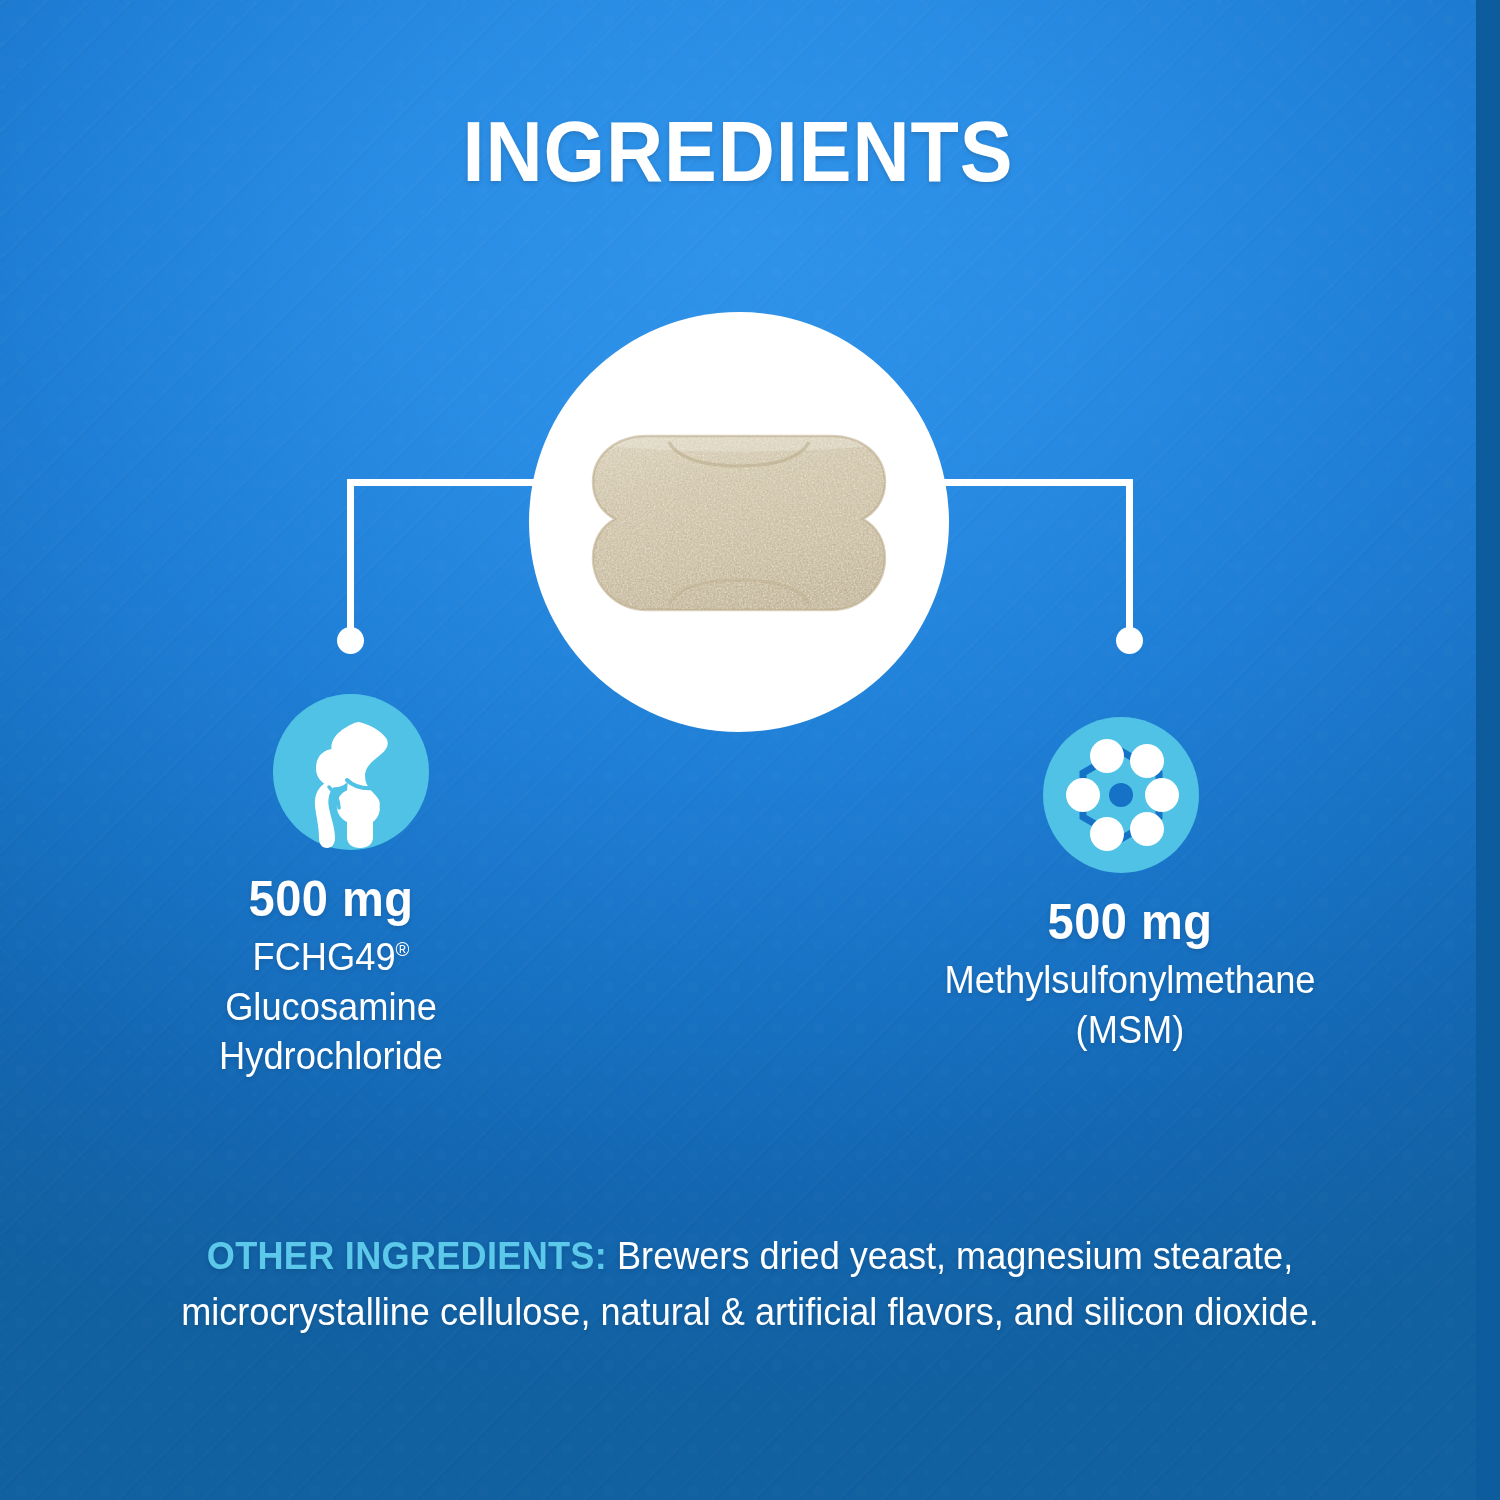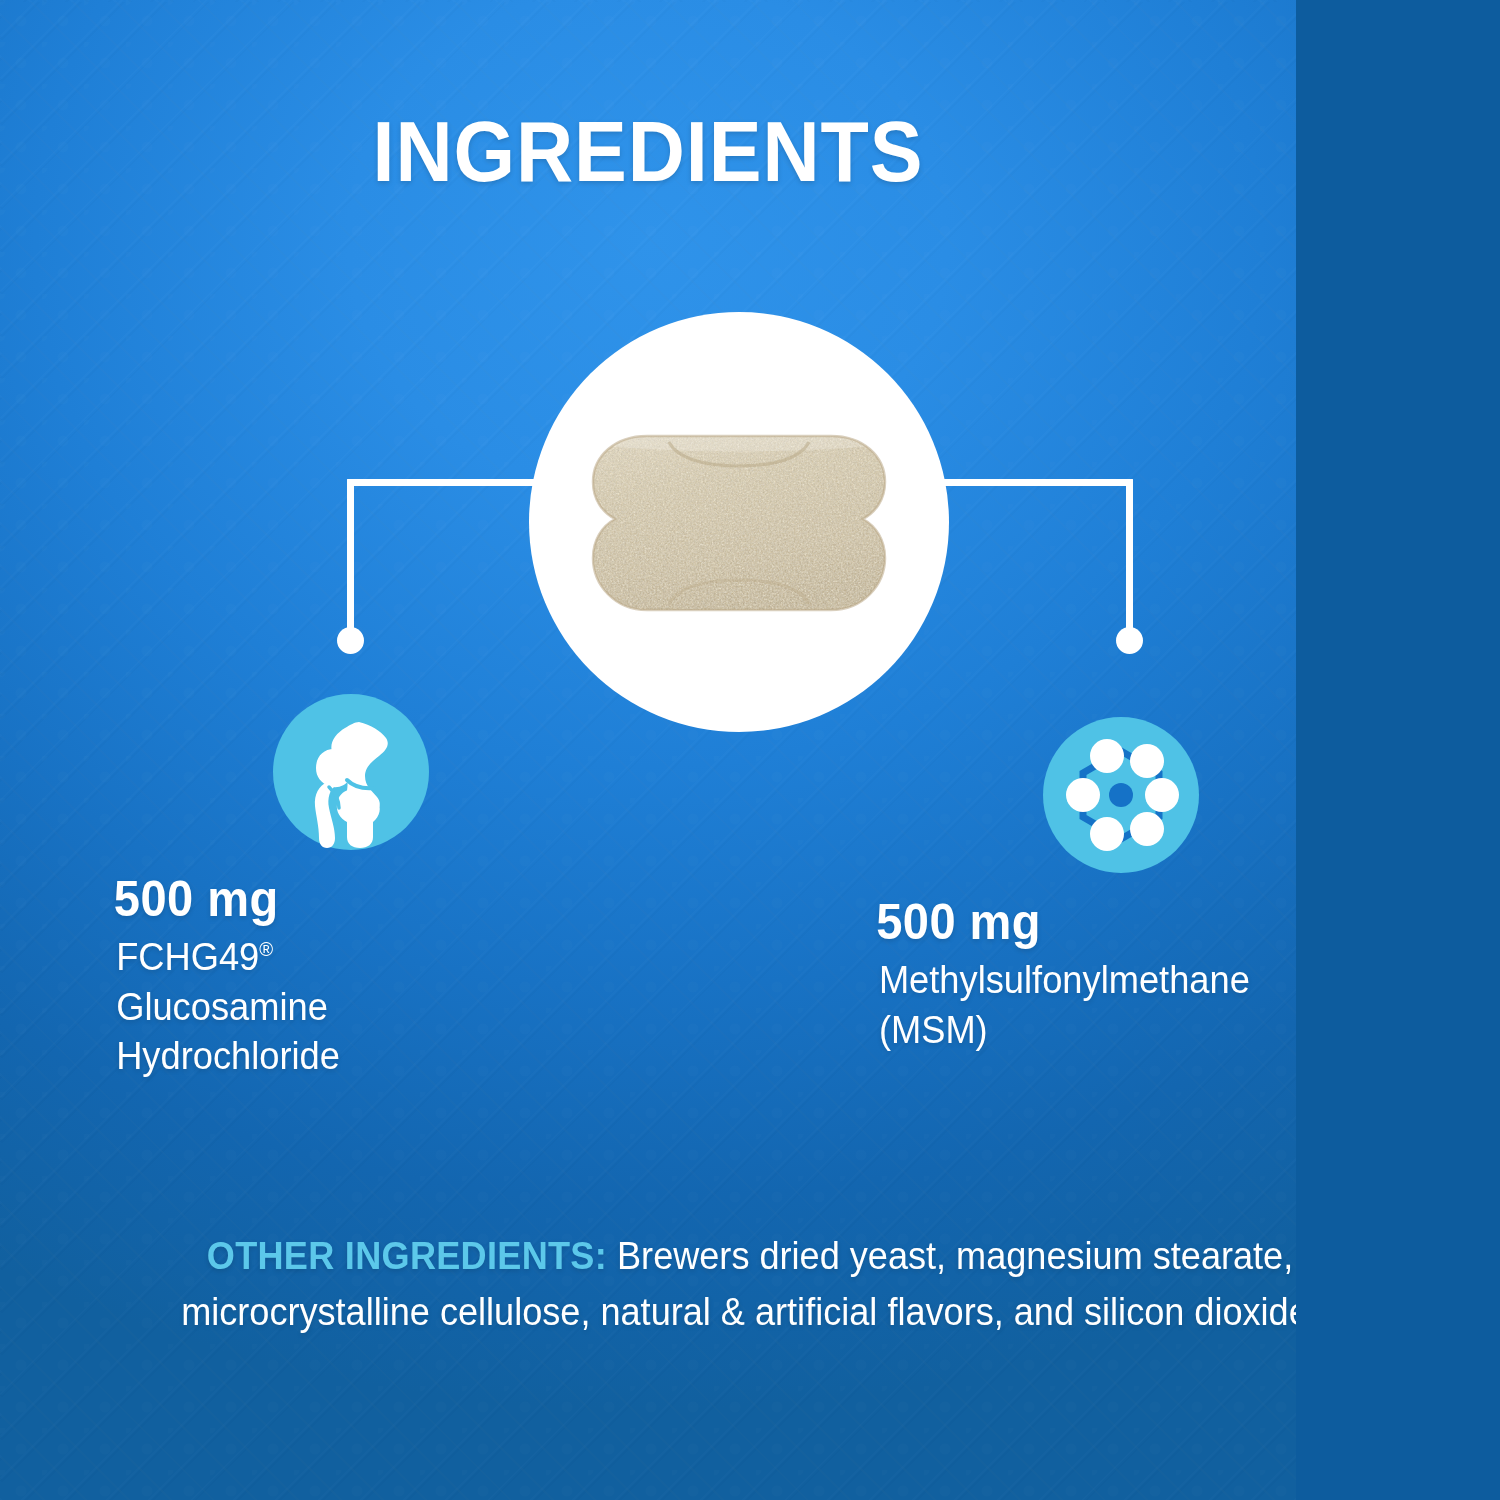--- a/index.html
+++ b/index.html
@@ -3,21 +3,21 @@
 <meta charset="utf-8">
 <style>
   html, body {
     margin: 0;
     padding: 0;
     background: #0d5c9e;
   }
 
   #stage {
     position: relative;
-    width: 1296px;
+    width: 1476px;
     height: 1500px;
     overflow: hidden;
     font-family: "Liberation Sans", sans-serif;
     background:
       radial-gradient(ellipse 105% 78% at 50% 16%,
         #2f93ea 0%,
         #2a8de5 22%,
         #1f7fd6 45%,
         #1872c4 64%,
         #1366b0 82%,
@@ -126,21 +126,21 @@
     background: #4fc2e6;
     z-index: 2;
   }
   #icon-left  { left: 273px; top: 694px; }
   #icon-right { left: 1043px; top: 717px; }
   .icon-circle svg { display: block; width: 100%; height: 100%; }
 
   
   .ing-block {
     position: absolute;
-    text-align: left;
+    text-align: center;
     color: #ffffff;
     text-shadow: 0 2px 5px rgba(0,0,0,.14);
   }
   #ing-left  { left: 100px;  top: 872px;  width: 462px; }
   #ing-right { left: 860px;  top: 895px;  width: 540px; }
 
   .ing-amount {
     font-size: 50px;
     font-weight: 700;
     letter-spacing: .5px;

